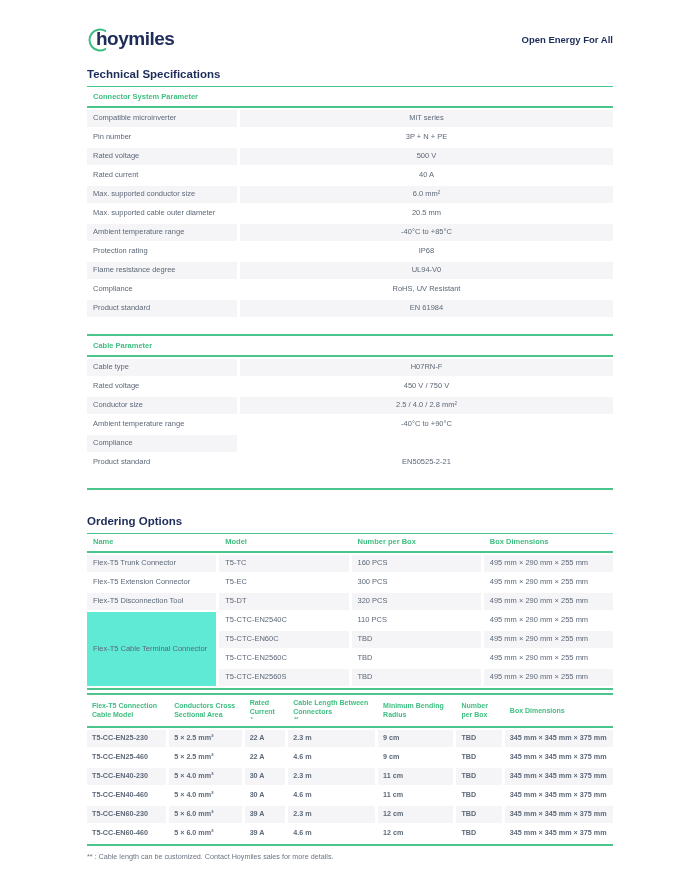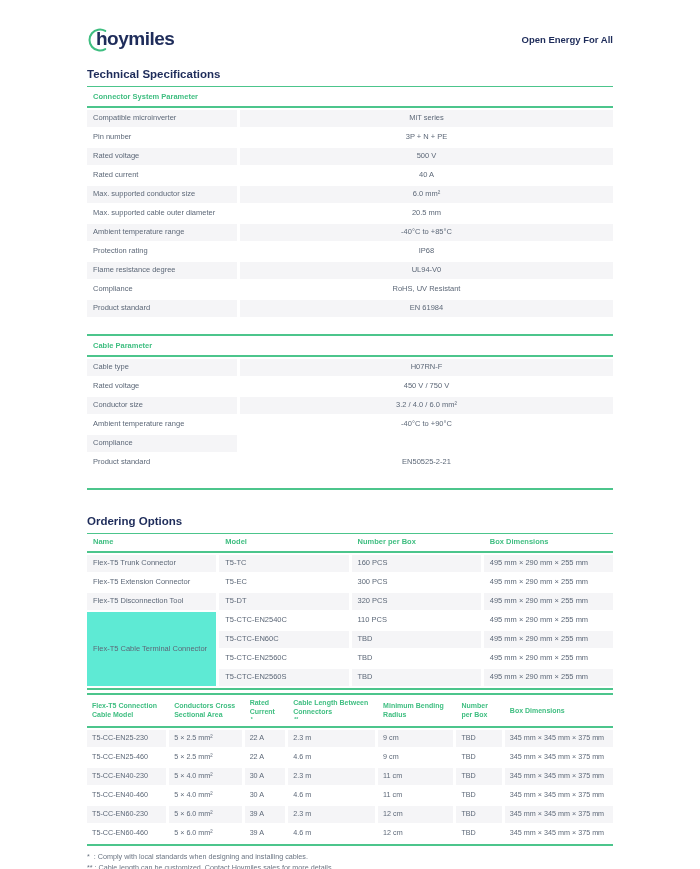--- a/index.html
+++ b/index.html
@@ -46,21 +46,21 @@
   .o-subrow{display:grid;grid-template-columns:repeat(3,1fr);gap:3px;height:17px;margin-top:2px;}
   .o-subrow:first-child{margin-top:0;}
   .t1-end{border-bottom:2px solid var(--line-green);margin-top:2px;}
 
   
   .t2{margin-top:3px;border-top:2px solid var(--line-green);}
   .t2-head{display:grid;grid-template-columns:82fr 75fr 42fr 90fr 78fr 47fr 112fr;gap:3px;border-bottom:2px solid var(--line-green);}
   .t2-head .cell{color:var(--green);font-weight:700;font-size:7px;min-height:25px;padding:3px 5px;line-height:1.3;display:flex;align-items:center;flex-wrap:wrap;background:#fff;}
   .t2-head .cell sup{font-size:5px;margin-left:1px;}
   .t2-row{display:grid;grid-template-columns:82fr 75fr 42fr 90fr 78fr 47fr 112fr;gap:3px;height:17px;margin-top:2px;}
-  .t2-row .cell{font-size:7.2px;padding:0 5px;}
+  .t2-row .cell{font-size:7.2px;padding:0 5px;font-weight:bold;}
   .t2-end{border-bottom:2px solid var(--line-green);margin-top:2px;}
 
   
   .footnotes{margin-top:5px;}
   .fn-line{font-size:7.2px;color:var(--muted-gray);line-height:1.55;white-space:pre;}
   .bottom-divider{border-top:1px solid var(--divider);margin-top:8px;}
   .copyright{text-align:right;font-size:7.5px;color:var(--muted-gray);margin-top:9px;}
 </style>
 </head>
 <body>
@@ -132,21 +132,21 @@
           <div class="spec-row gray">
             <div class="cell">Cable type</div>
             <div class="cell val">H07RN-F</div>
           </div>
           <div class="spec-row">
             <div class="cell">Rated voltage</div>
             <div class="cell val">450 V / 750 V</div>
           </div>
           <div class="spec-row gray">
             <div class="cell">Conductor size</div>
-            <div class="cell val">3.2 / 4.0 / 6.0 mm²</div>
+            <div class="cell val">2.5 / 4.0 / 2.8 mm²</div>
           </div>
           <div class="spec-row">
             <div class="cell">Ambient temperature range</div>
             <div class="cell val">-40°C to +90°C</div>
           </div>
           <div class="spec-row gray">
             <div class="cell">Compliance</div>
           </div>
           <div class="spec-row">
             <div class="cell">Product standard</div>
@@ -291,21 +291,20 @@
             <div class="cell">4.6 m</div>
             <div class="cell">12 cm</div>
             <div class="cell">TBD</div>
             <div class="cell">345 mm × 345 mm × 375 mm</div>
           </div>
         </div>
       <div class="t2-end"></div>
     </div>
 
     <div class="footnotes" id="footnotes">
-        <div class="fn-line">*  : Comply with local standards when designing and installing cables.</div>
         <div class="fn-line">** : Cable length can be customized. Contact Hoymiles sales for more details.</div>
       </div>
   </section>
 
   <div class="bottom-divider"></div>
   <div class="copyright">© 2024 Hoymiles Power Electronics Inc. All rights reserved.</div>
 
 </div>
 
 </body></html>

